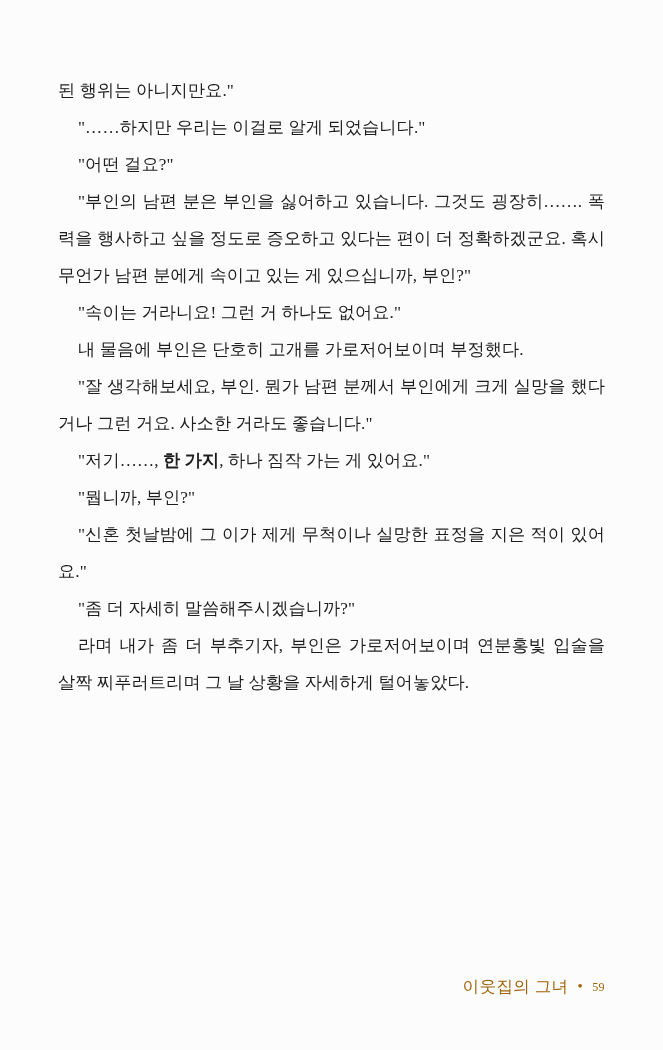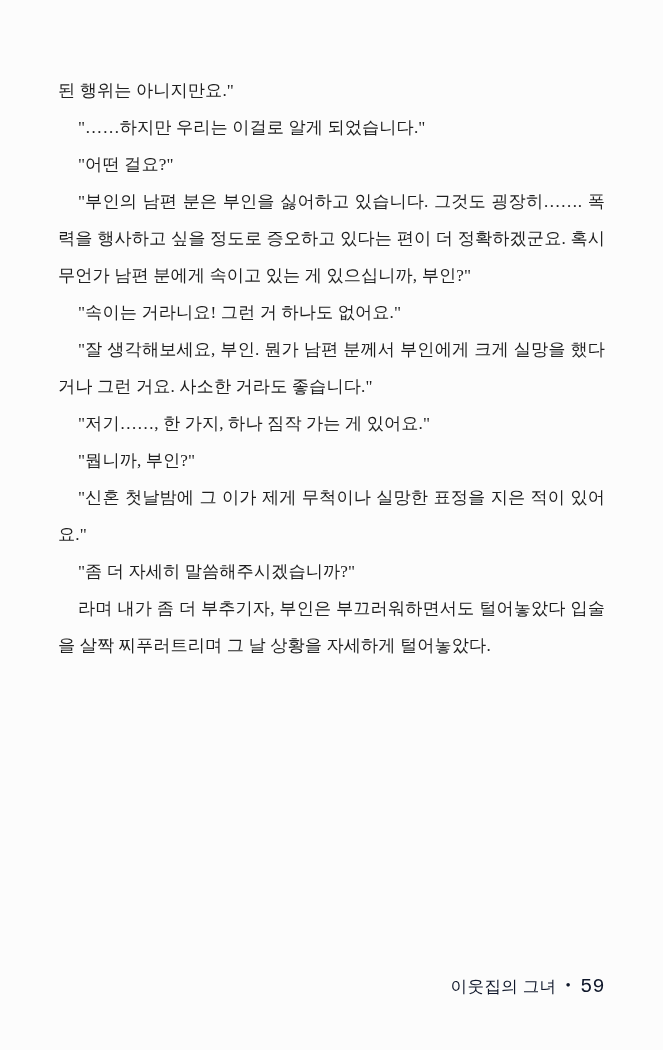--- a/index.html
+++ b/index.html
@@ -31,60 +31,60 @@
     color: #1e1e1e;
   }
   .para {
     margin: 0;
     text-indent: 20px;
   }
   .para.noindent {
     text-indent: 0;
   }
   .bold {
-    font-weight: 400;
+    font-weight: 700;
   }
   .footer {
     position: absolute;
     right: 58px;
     bottom: 52px;
     font-size: 16.5px;
     letter-spacing: 0.4px;
-    color: #0f172a;
+    color: #a16207;
     display: flex;
     align-items: center;
     gap: 9px;
   }
   .footer .dot {
     font-size: 15px;
     line-height: 1;
     transform: translateY(-1px);
   }
   .footer .pagenum {
-    font-size: 20px;
-    font-family: Liberation Mono, monospace;
+    font-size: 12px;
   }
 </style>
 </head>
 <body>
 
 <div class="page">
   <div class="body-text">
 
     <p class="para noindent">된 행위는 아니지만요."</p>
     <p class="para">"……하지만 우리는 이걸로 알게 되었습니다."</p>
     <p class="para">"어떤 걸요?"</p>
     <p class="para">"부인의 남편 분은 부인을 싫어하고 있습니다. 그것도 굉장히……. 폭력을 행사하고 싶을 정도로 증오하고 있다는 편이 더 정확하겠군요. 혹시 무언가 남편 분에게 속이고 있는 게 있으십니까, 부인?"</p>
     <p class="para">"속이는 거라니요! 그런 거 하나도 없어요."</p>
+    <p class="para">내 물음에 부인은 단호히 고개를 가로저어보이며 부정했다.</p>
     <p class="para">"잘 생각해보세요, 부인. 뭔가 남편 분께서 부인에게 크게 실망을 했다거나 그런 거요. 사소한 거라도 좋습니다."</p>
     <p class="para">"저기……, <span class="bold">한 가지</span>, 하나 짐작 가는 게 있어요."</p>
     <p class="para">"뭡니까, 부인?"</p>
     <p class="para">"신혼 첫날밤에 그 이가 제게 무척이나 실망한 표정을 지은 적이 있어요."</p>
     <p class="para">"좀 더 자세히 말씀해주시겠습니까?"</p>
-    <p class="para">라며 내가 좀 더 부추기자, 부인은 부끄러워하면서도 털어놓았다 입술을 살짝 찌푸러트리며 그 날 상황을 자세하게 털어놓았다.</p>
+    <p class="para">라며 내가 좀 더 부추기자, 부인은 가로저어보이며 연분홍빛 입술을 살짝 찌푸러트리며 그 날 상황을 자세하게 털어놓았다.</p>
 
   </div>
 
   <div class="footer">
     <span>이웃집의 그녀</span>
     <span class="dot">•</span>
     <span class="pagenum">59</span>
   </div>
 </div>
 

